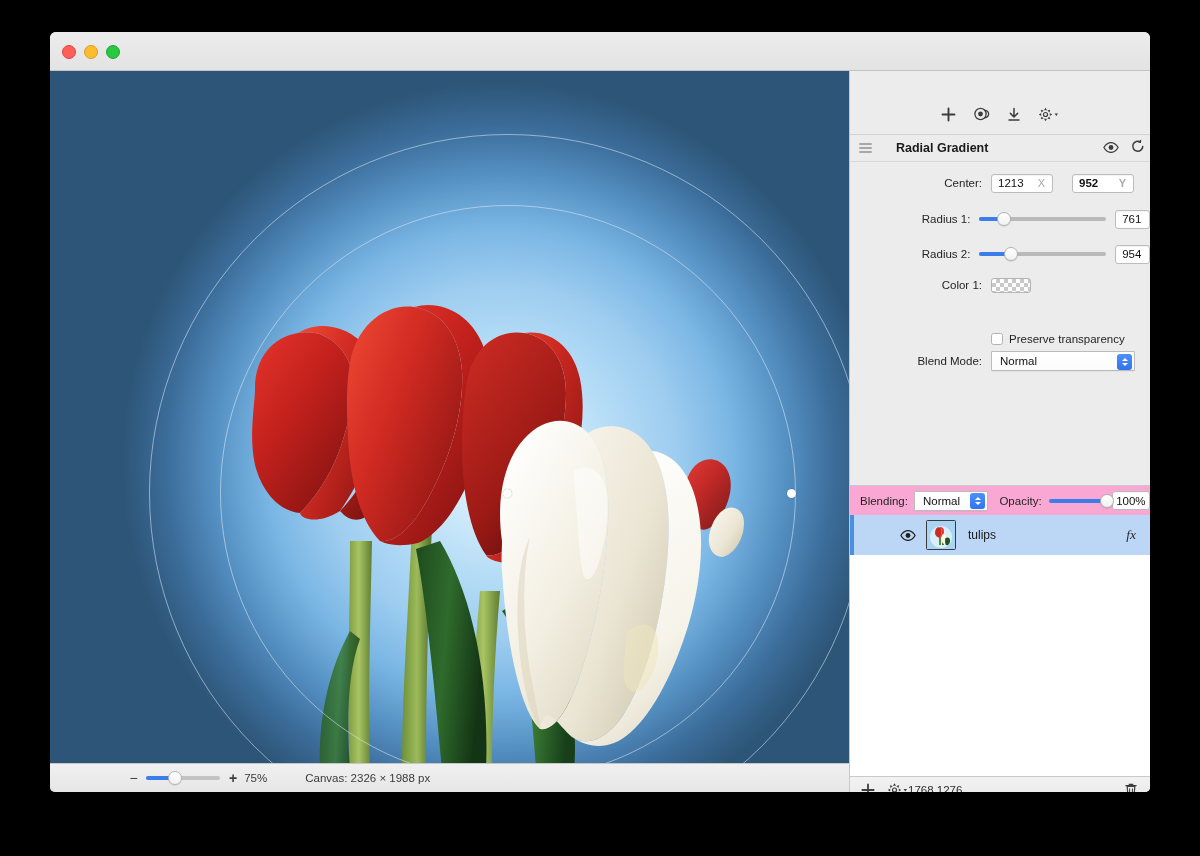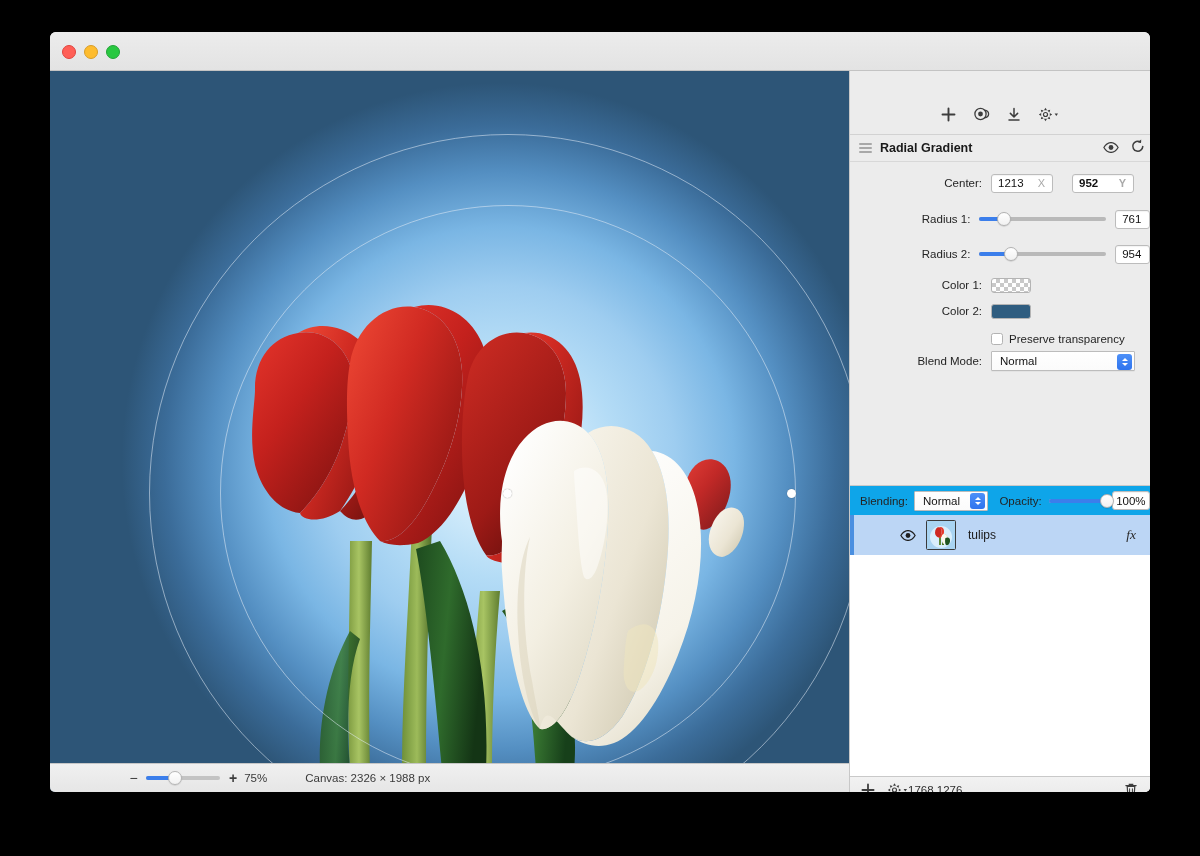--- a/index.html
+++ b/index.html
@@ -289,20 +289,21 @@
     position: absolute;
     left: 0; top: 63px;
     width: 328px;
     height: 28px;
     border-top: 1px solid #d2d2d2;
     border-bottom: 1px solid #d8d8d8;
     background: #ececec;
     display: flex;
     align-items: center;
     box-sizing: border-box;
+    gap: 16px;
   }
   #drag-handle {
     margin-left: 9px;
     width: 13px;
     display: flex;
     flex-direction: column;
     gap: 2.5px;
   }
   #drag-handle span {
     display: block;
@@ -440,21 +441,21 @@
   }
   .popup .arrows .up   { border-bottom: 3.5px solid #fff; }
   .popup .arrows .down { border-top: 3.5px solid #fff; }
 
   
   #layers-toolbar {
     position: absolute;
     left: 0; top: 414px;
     width: 300px; height: 30px;
     border-top: 1px solid #c9c9c9;
-    background: #0ea5e9;
+    background: #f9a8d4;
     display: flex;
     align-items: center;
     box-sizing: border-box;
   }
   #blending-label {
     margin-left: 10px;
     font-size: 11.5px;
     color: #242424;
   }
   #opacity-label {
@@ -833,24 +834,20 @@
       <span class="num-field" style="width:38px; margin-left:9px; justify-content:flex-start;">
         <span class="v">954</span>
       </span>
     </div>
 
     <div class="param-row" style="top:203px;">
       <span class="param-label">Color 1:</span>
       <span class="swatch checker"></span>
     </div>
 
-    <div class="param-row" style="top:229px;">
-      <span class="param-label">Color 2:</span>
-      <span class="swatch" style="background:#2f5d80;"></span>
-    </div>
 
     <div class="param-row" style="top:257px;">
       <span class="param-label" style="width:141px;"></span>
       <span class="checkbox"></span>
       <span style="margin-left:6px; font-size:11.5px; color:#242424;">Preserve transparency</span>
     </div>
 
     <div class="param-row" style="top:279px;">
       <span class="param-label">Blend Mode:</span>
       <span class="popup" style="width:144px;">

